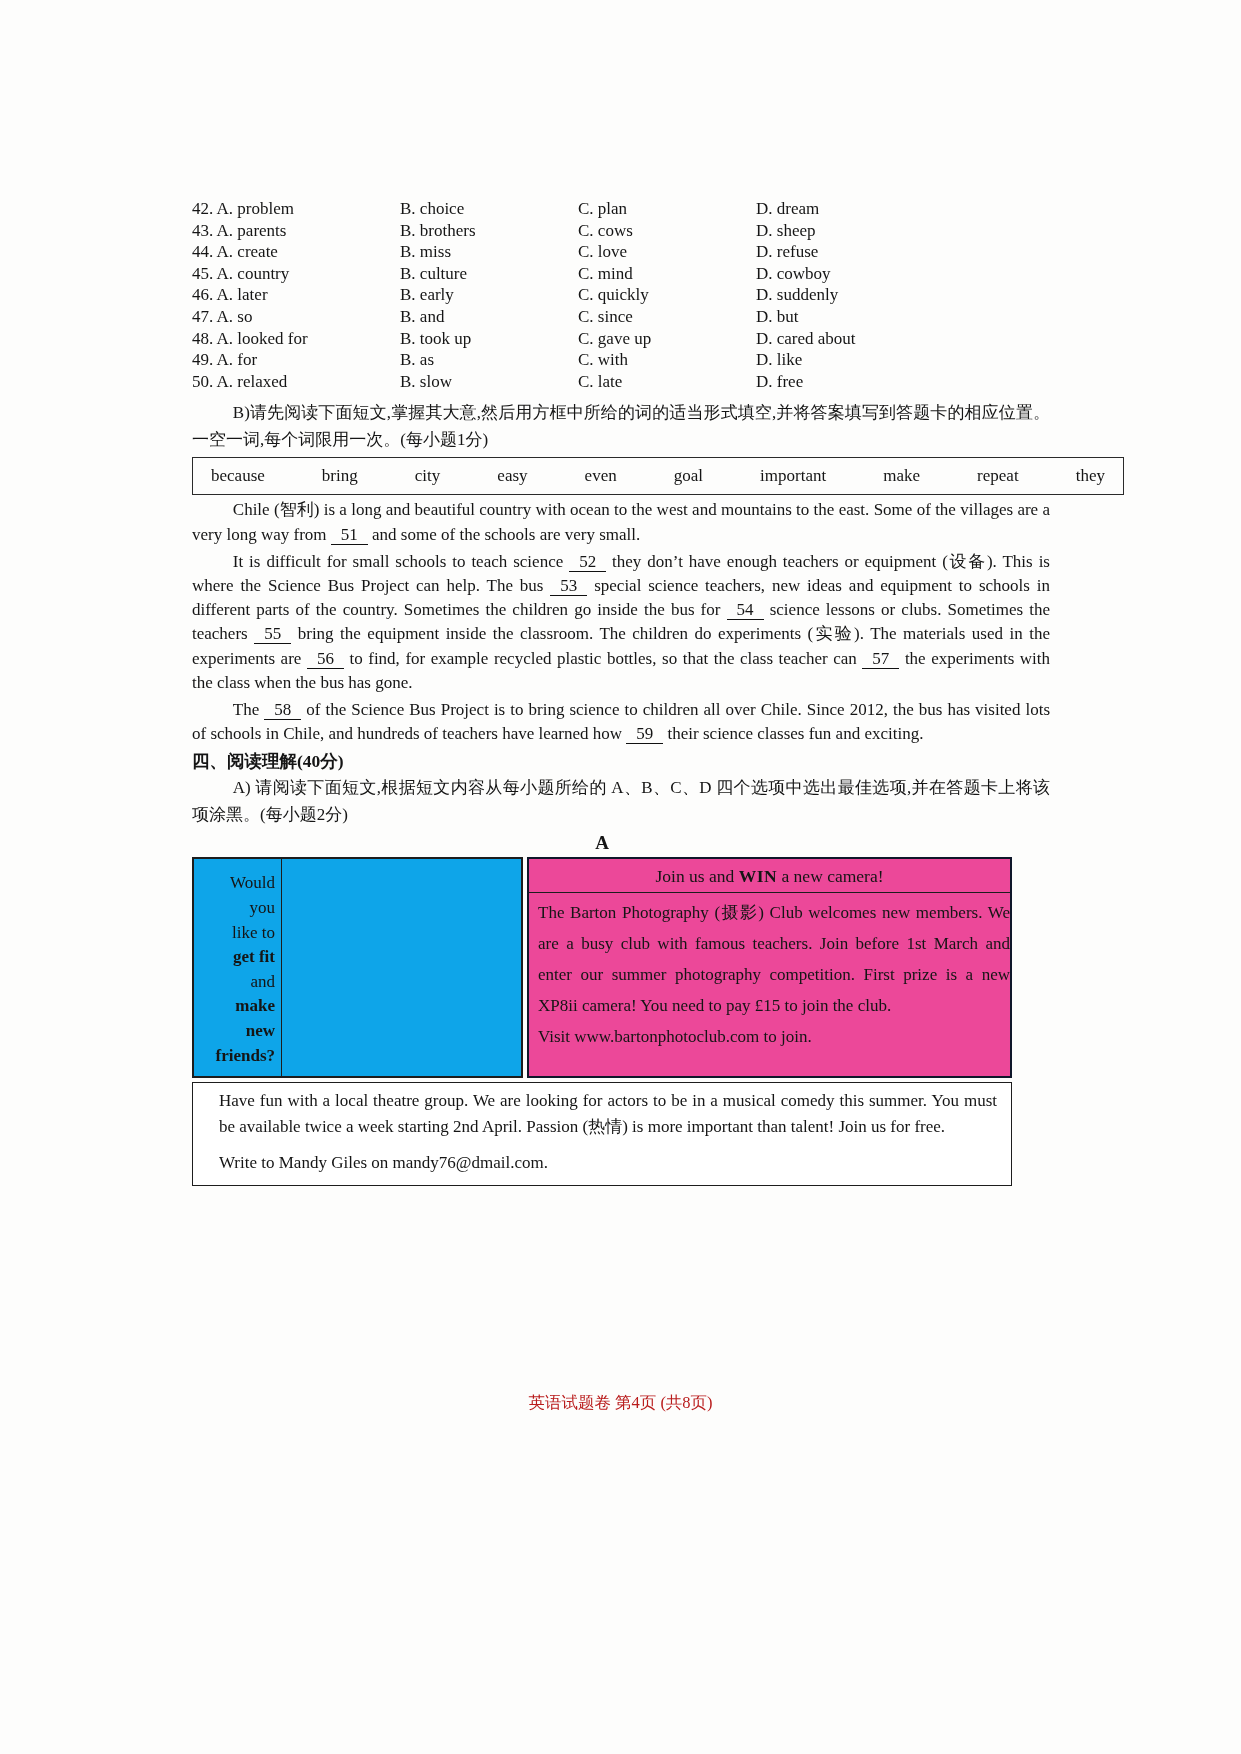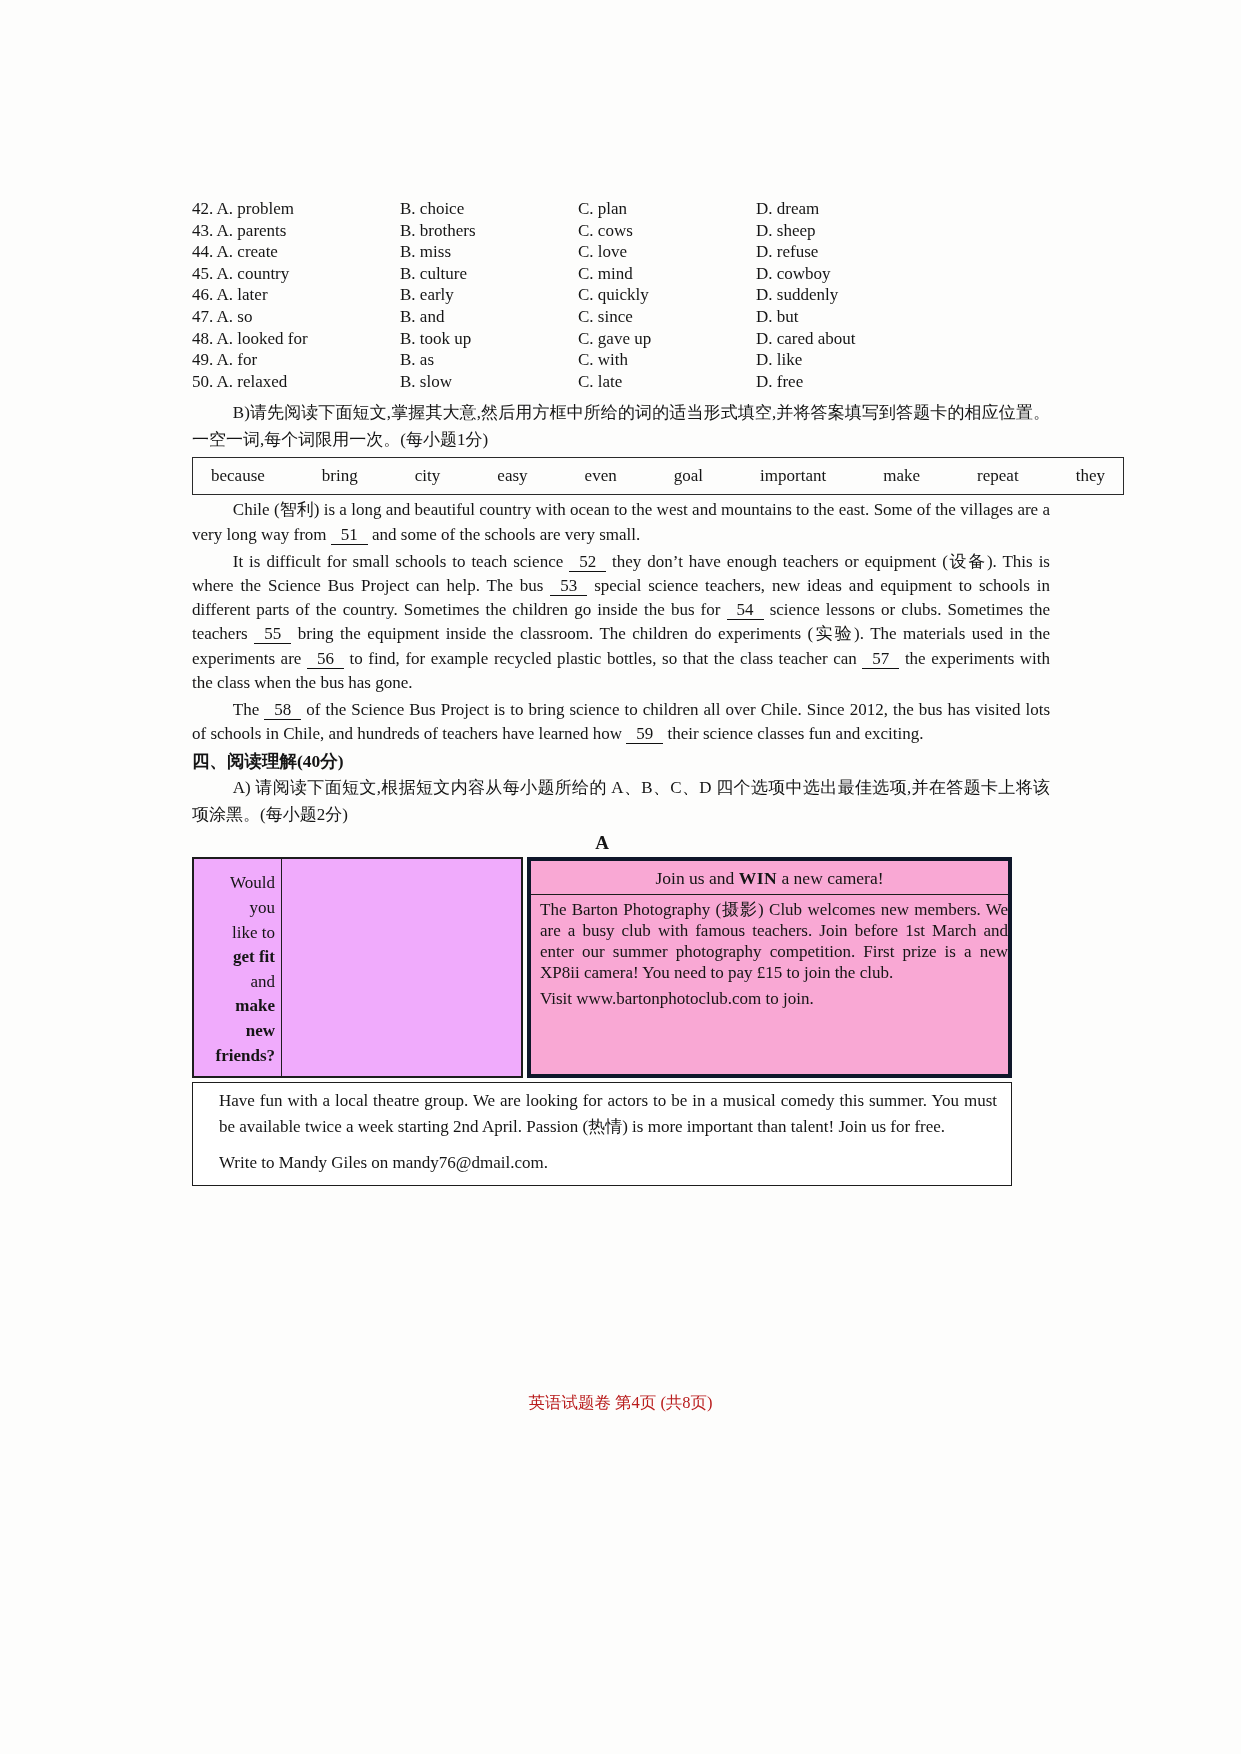--- a/index.html
+++ b/index.html
@@ -64,21 +64,21 @@
     margin:2px 0 3px 0;
   }
 
   
   .ads-row { display:flex; width:820px; gap:4px; }
   .ad-left {
     box-sizing:border-box;
     width:331px;
     border:2px solid #1d1d1d;
     display:flex;
-    background:#f0abfc;
+    background:#0ea5e9;
   }
   .ad-left-label {
     box-sizing:border-box;
     width:88px;
     border-right:1.5px solid #1d1d1d;
     padding:12px 6px 8px 2px;
     text-align:right;
     line-height:24.6px;
   }
   .ad-left-label .bold { font-weight:bold; }
@@ -86,34 +86,34 @@
     flex:1;
     padding:6px 6px 6px 10px;
     line-height:25px;
   }
   .ad-left-body p { margin:0 0 12px 0; }
   .ad-left-body p:last-child { margin-bottom:0; }
 
   .ad-right {
     box-sizing:border-box;
     flex:1;
-    border:4px solid #0f172a;
-    background:#f9a8d4;
+    border:2px solid #0f172a;
+    background:#ec4899;
   }
   .ad-right-header {
     text-align:center;
     padding:7px 4px 5px 4px;
     border-bottom:1.5px solid #1d1d1d;
     font-size:17.5px;
   }
   .ad-right-header .win { font-weight:bold; letter-spacing:0.5px; }
   .ad-right-body {
     padding:4px 0 0 9px;
     text-align:justify;
-    line-height:21px;
+    line-height:31px;
   }
   .ad-right-visit { padding:6px 9px 8px 9px; }
 
   
   .theatre-box {
     box-sizing:border-box;
     width:820px;
     border:1.5px solid #1d1d1d;
     margin-top:4px;
     padding:5px 14px 12px 26px;

